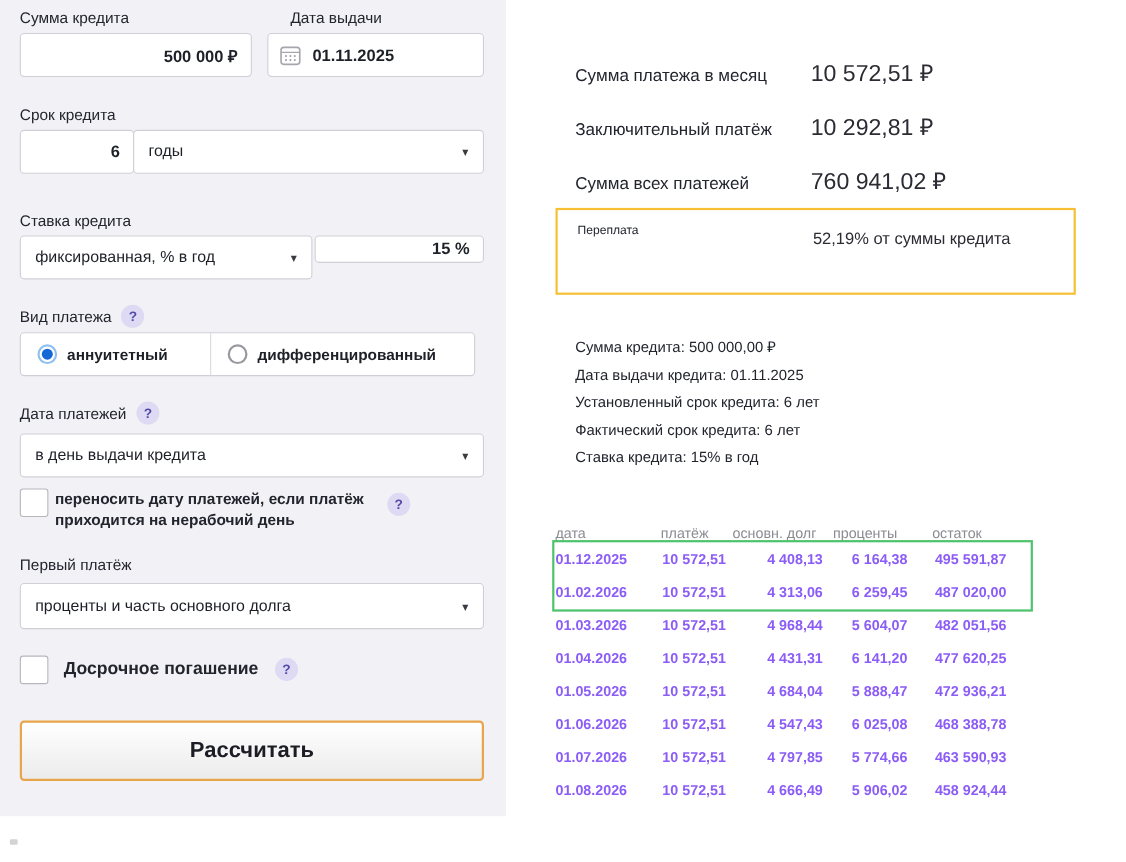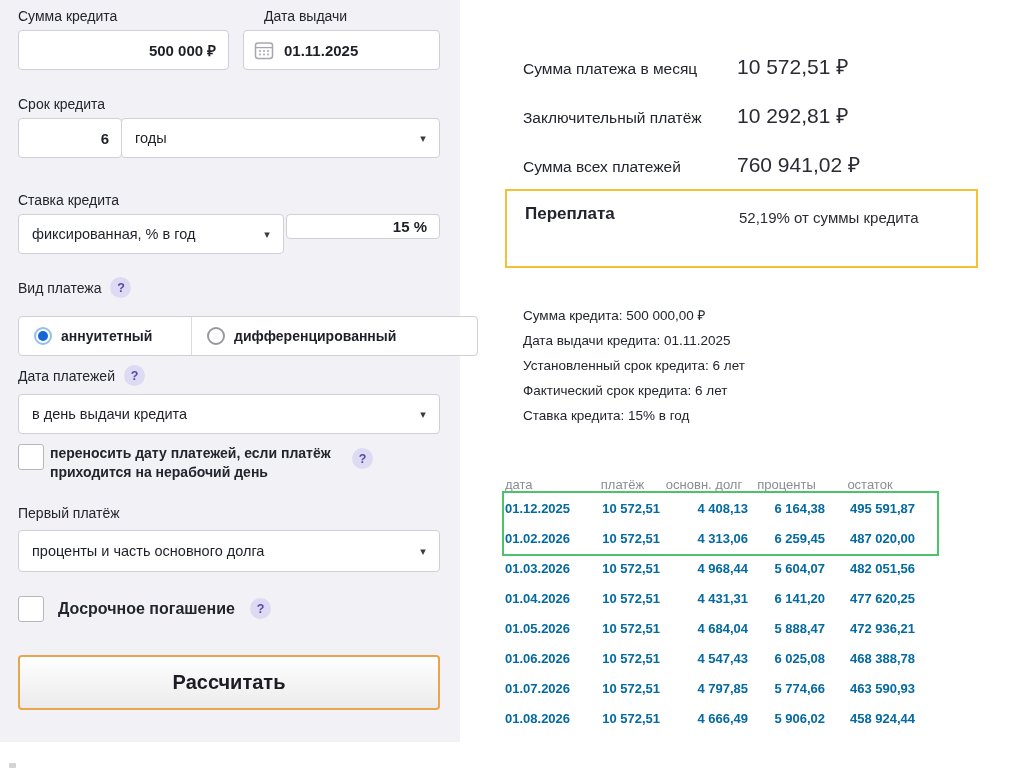--- a/index.html
+++ b/index.html
@@ -43,21 +43,21 @@
   .res-value { font-size:21px; color:#2b2b33; white-space:nowrap; }
   .op-box { position:absolute; left:505px; top:189px; width:473px; height:79px;
           border:2px solid #f5c033; background:#fff; display:flex; padding:13px 0 0 18px; }
   .op-values .pv { font-size:21px; color:#2b2b33; }
   .op-values .pp { font-size:15px; color:#2b2b33; margin-top:5px; }
   .summary { position:absolute; left:523px; top:303px; font-size:13.5px; line-height:25px; color:#23252e; }
   table.sched { position:absolute; left:505px; top:475px; width:410px; border-collapse:collapse; }
   table.sched th { font-size:13px; font-weight:400; color:#8b8b94; height:18px;
           text-align:center; padding:0; white-space:nowrap; }
   table.sched th:first-child { text-align:left; }
-  table.sched td { font-size:13px; font-weight:700; color:#0369a1; height:30px;
+  table.sched td { font-size:13px; font-weight:700; color:#8b5cf6; height:30px;
           text-align:right; padding:0; white-space:nowrap; }
   table.sched td:first-child { text-align:left; }
   .col-date{width:80px}.col-pay{width:75px}.col-princ{width:88px}.col-int{width:77px}.col-rest{width:90px}
   .green-frame { position:absolute; left:502px; top:491px; width:437px; height:65px;
           border:2px solid #4cc36b; pointer-events:none; }
   .artifact { position:absolute; left:9px; top:763px; width:7px; height:5px;
           background:#aeaeae; opacity:.55; border-radius:1px; }
 </style>
 </head>
 <body>
@@ -101,21 +101,21 @@
     <span class="caret"></span>
   </div>
   <div class="box val" style="left:286px; top:214px; width:154px; height:25px;">
     <span>15 %</span>
   </div>
 
   <div class="label-row" style="left:18px; top:277px;">
     <span class="flabel" style="position:static;">Вид платежа</span>
     <span class="help">?</span>
   </div>
-  <div class="radiogroup" style="left:18px; top:316px; width:460px; height:40px;">
+  <div class="radiogroup" style="left:18px; top:302px; width:414px; height:40px;">
     <div class="radio-opt" style="width:172px;">
       <span class="radio on"></span>
       <span>аннуитетный</span>
     </div>
     <div class="divider"></div>
     <div class="radio-opt" style="flex:1;">
       <span class="radio off"></span>
       <span>дифференцированный</span>
     </div>
   </div>
@@ -153,21 +153,21 @@
 <div class="res-row" style="top:101px;">
   <span class="res-label">Заключительный платёж</span>
   <span class="res-value">10 292,81 ₽</span>
 </div>
 <div class="res-row" style="top:150px;">
   <span class="res-label">Сумма всех платежей</span>
   <span class="res-value">760 941,02 ₽</span>
 </div>
 
 <div class="op-box">
-  <span class="res-label" style="font-size:17px;font-weight:bold;">Переплата</span>
+  <span class="res-label" style="font-size:11px;">Переплата</span>
   <div class="op-values">
     <div class="pp">52,19% от суммы кредита</div>
   </div>
 </div>
 
 <div class="summary">
   <div>Сумма кредита: 500 000,00 ₽</div>
   <div>Дата выдачи кредита: 01.11.2025</div>
   <div>Установленный срок кредита: 6 лет</div>
   <div>Фактический срок кредита: 6 лет</div>

